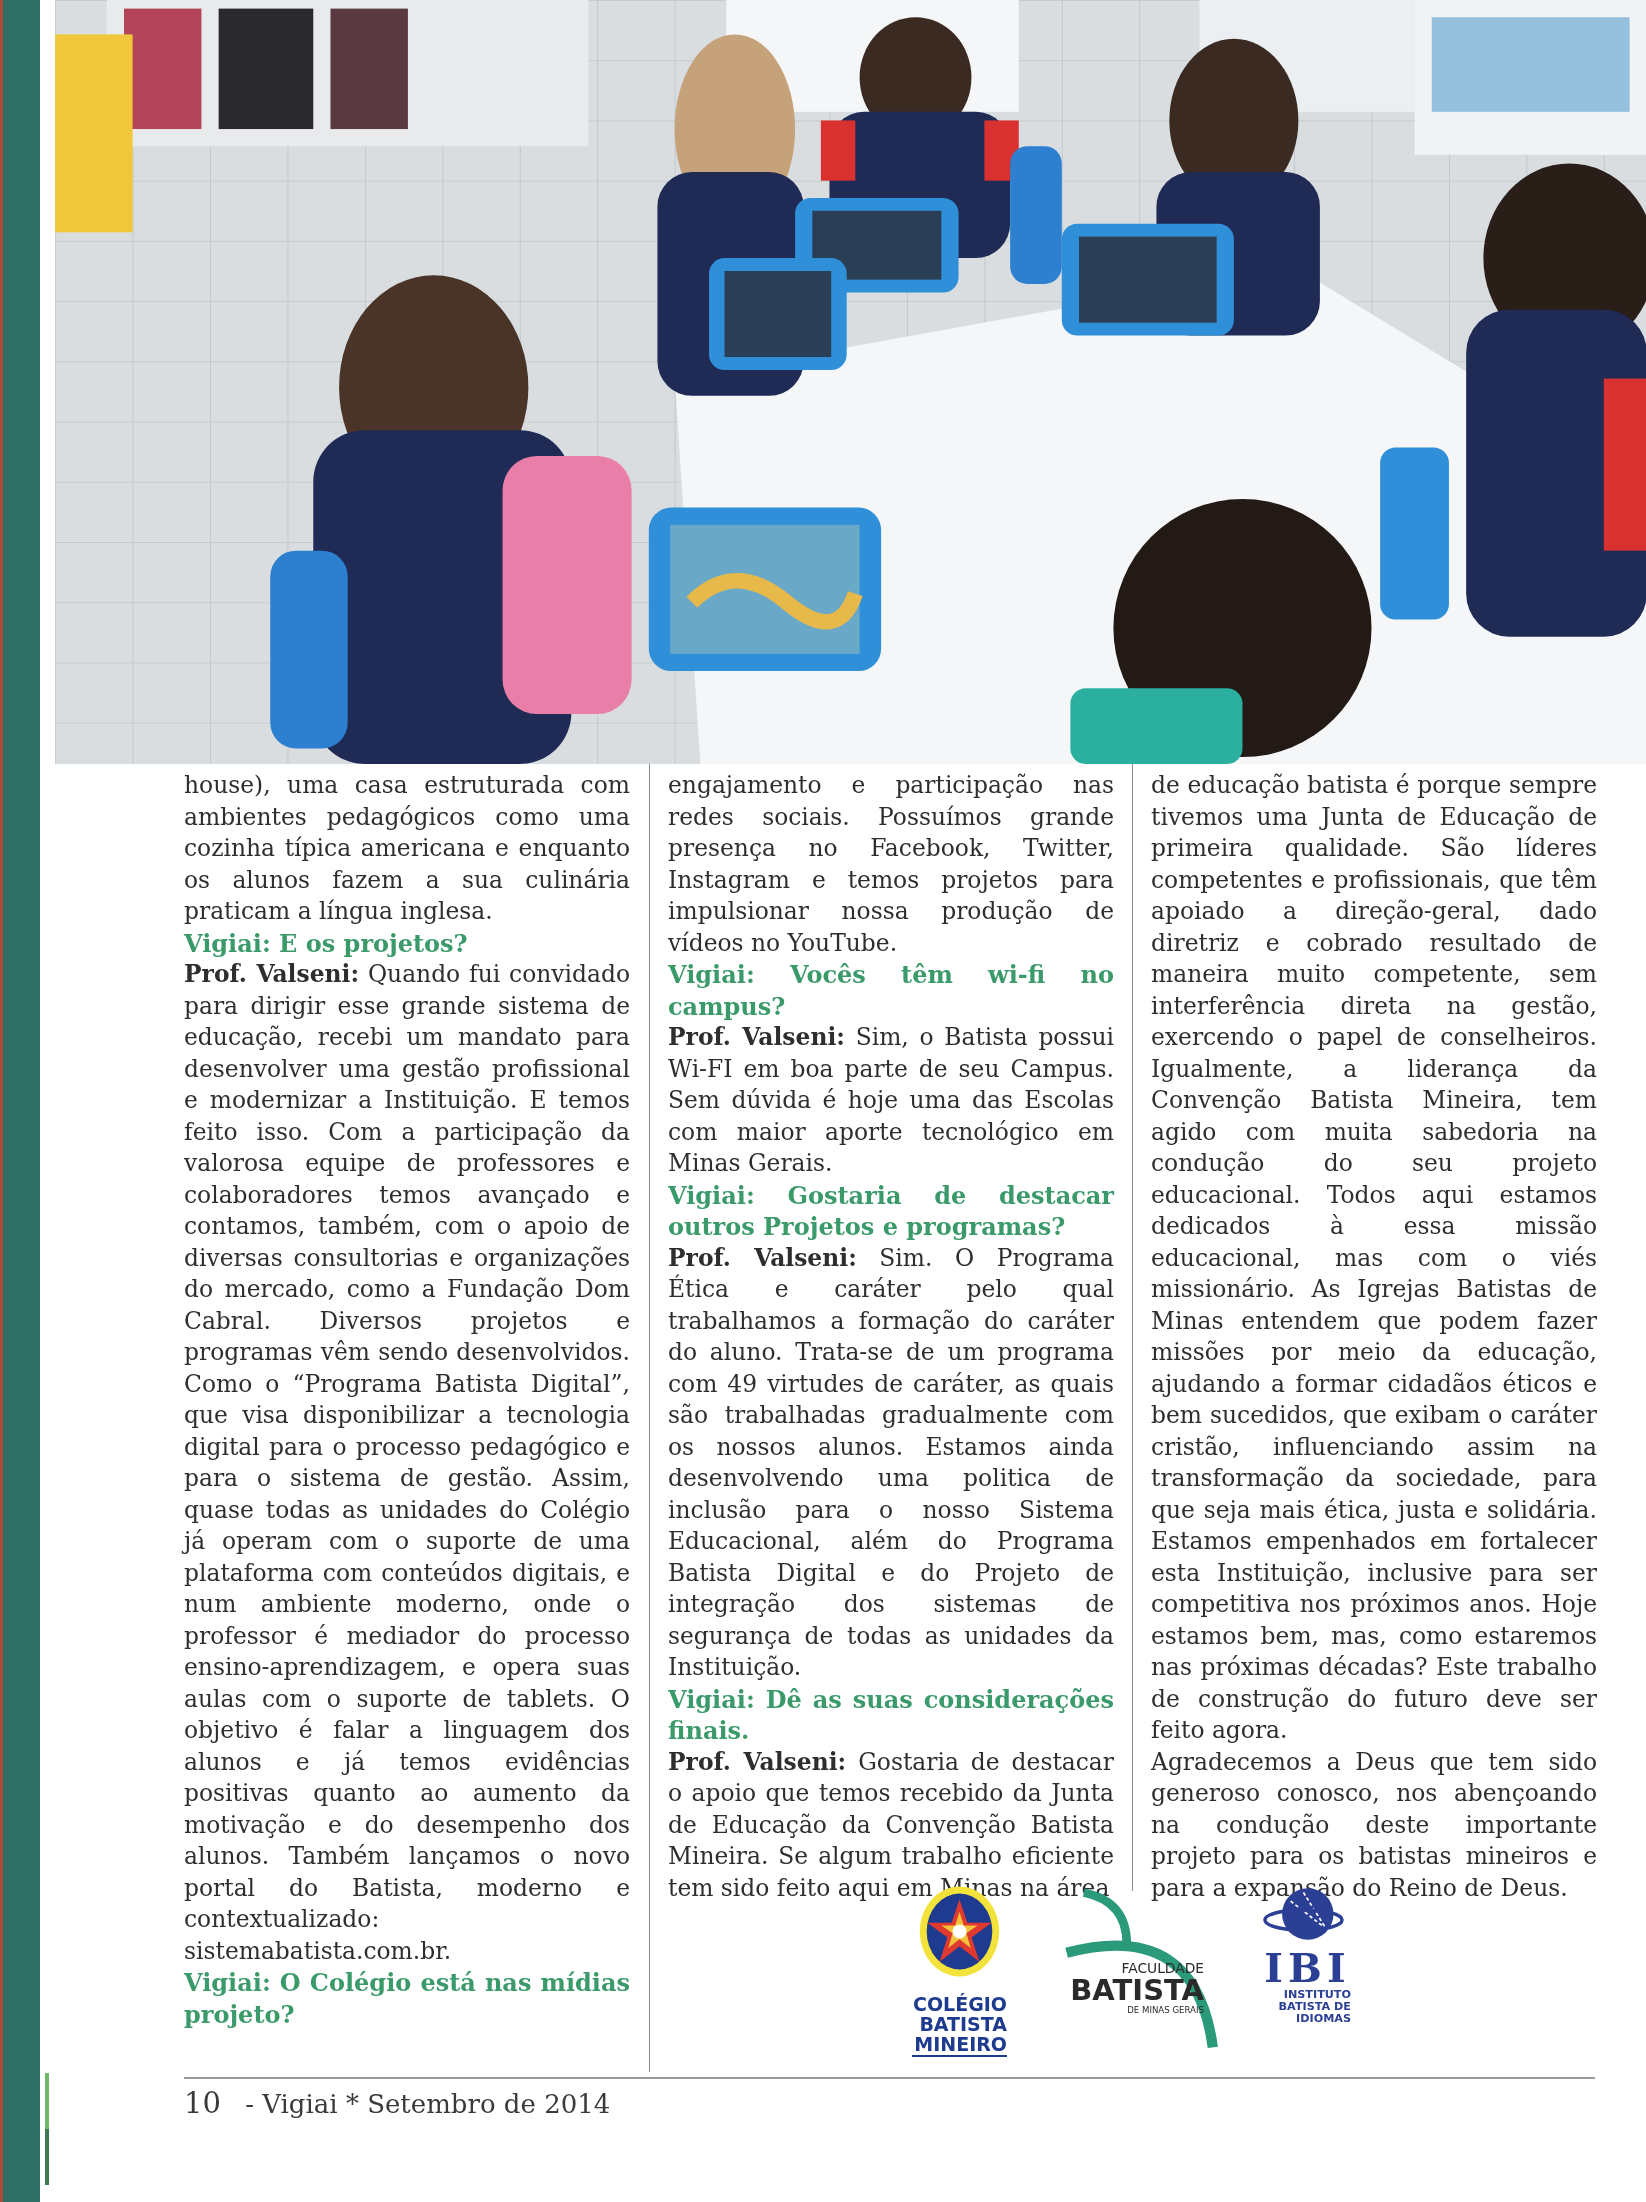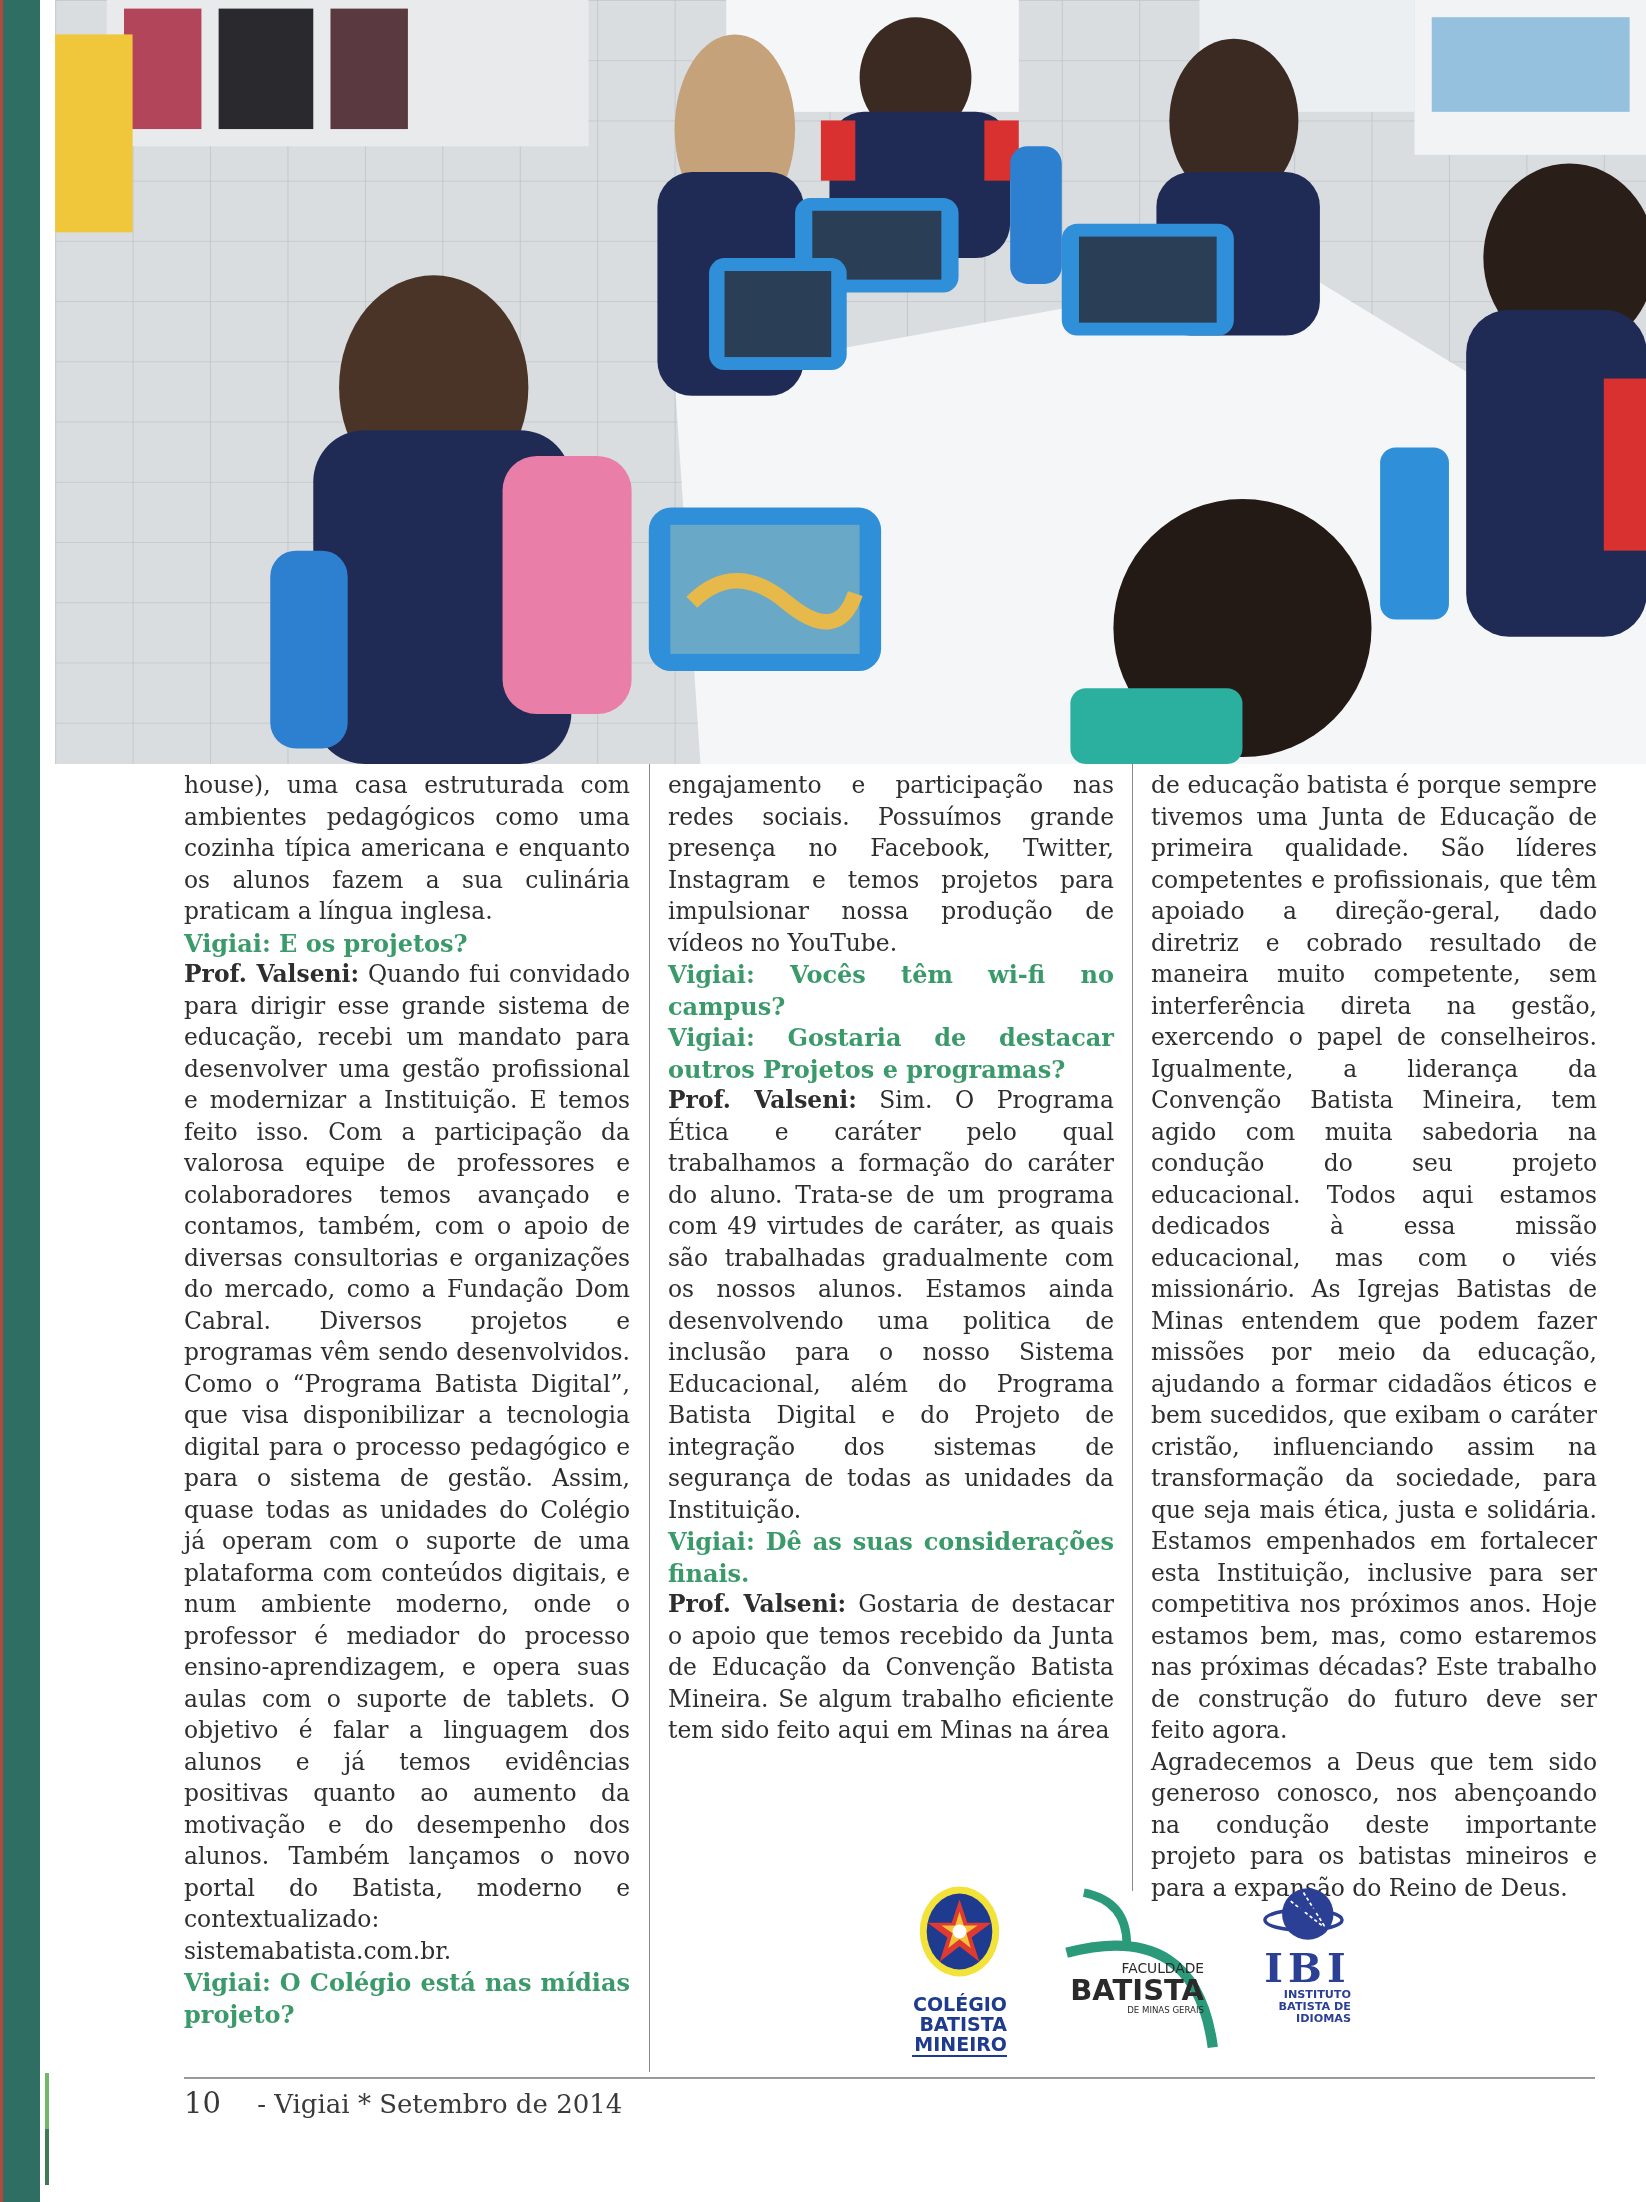--- a/index.html
+++ b/index.html
@@ -56,21 +56,21 @@
     line-height:1.05;
   }
 
   .footer-rule {
     position:absolute; left:184px; top:2077px; width:1411px; height:1.7px; background:#9a9a9a;
   }
   .footer {
     position:absolute; left:184px; top:2086px;
     font-size:26px; color:#3a3a3a;
   }
-  .footer .page-num { font-size:29px; margin-right:28px; }
+  .footer .page-num { font-size:29px; margin-right:16px; }
 </style>
 </head>
 <body>
 
 <div class="side-bar"></div>
 <div class="side-accent"></div>
 
 <div class="photo" title="Alunos do Colégio Batista Mineiro usando tablets com capas azuis em mesas brancas">
   <svg width="1592" height="764" viewBox="0 0 1850 888">
     <defs>
@@ -133,20 +133,21 @@
 <div class="col col-1">
   <p>house), uma casa estruturada com ambientes pedagógicos  como uma cozinha típica americana e enquanto os alunos fazem a sua culinária praticam a língua inglesa.</p>
   <p class="q">Vigiai: E os projetos?</p>
   <p><span class="a-label">Prof. Valseni:</span><span> Quando fui convidado para dirigir esse grande sistema de educação, recebi um mandato para desenvolver uma gestão profissional e modernizar a Instituição. E temos feito isso. Com a participação da valorosa equipe de professores e colaboradores temos avançado e contamos, também, com o apoio de diversas consultorias e organizações do mercado, como a Fundação Dom Cabral. Diversos projetos e programas vêm sendo desenvolvidos. Como o “Programa Batista Digital”, que visa disponibilizar a tecnologia digital para o processo pedagógico e para o sistema de gestão. Assim, quase todas as unidades do Colégio já operam com o suporte de uma plataforma com conteúdos digitais, e num ambiente moderno, onde o professor é mediador do processo ensino-aprendizagem, e opera suas aulas com o suporte de tablets. O objetivo é falar a linguagem dos alunos e já temos evidências positivas quanto ao aumento da motivação e do desempenho dos alunos. Também lançamos o novo portal do Batista, moderno e contextualizado: sistemabatista.com.br.</span></p>
   <p class="q">Vigiai: O Colégio está nas mídias projeto?</p>
 </div>
 
 <div class="col col-2">
   <p>engajamento e participação nas redes sociais. Possuímos grande presença no Facebook, Twitter, Instagram e temos projetos para impulsionar nossa produção de vídeos no YouTube.</p>
   <p class="q">Vigiai: Vocês têm wi-fi no campus?</p>
+  <p><span class="a-label">Prof. Valseni:</span><span> Sim, o Batista possui Wi-FI em boa parte de seu Campus. Sem dúvida é hoje uma das Escolas com maior aporte tecnológico em Minas Gerais.</span></p>
   <p class="q">Vigiai: Gostaria de destacar outros Projetos e programas?</p>
   <p><span class="a-label">Prof. Valseni:</span><span> Sim.  O Programa Ética e caráter pelo qual trabalhamos a formação do caráter do aluno. Trata-se de um programa com 49 virtudes de caráter, as quais são trabalhadas gradualmente com os nossos alunos. Estamos ainda desenvolvendo uma politica de inclusão para o nosso Sistema Educacional, além do Programa Batista Digital e do Projeto de integração dos sistemas de segurança de todas as unidades da Instituição.</span></p>
   <p class="q">Vigiai: Dê as suas considerações finais.</p>
   <p><span class="a-label">Prof. Valseni:</span><span> Gostaria de destacar o apoio que temos recebido da Junta de Educação da Convenção  Batista Mineira. Se algum trabalho eficiente tem sido feito aqui em Minas na área</span></p>
 </div>
 
 <div class="col col-3">
   <p>de educação batista é porque sempre tivemos uma Junta de Educação de primeira qualidade. São líderes competentes e profissionais, que têm apoiado a direção-geral, dado diretriz e cobrado resultado de maneira muito competente, sem interferência direta na gestão,  exercendo o papel de conselheiros. Igualmente, a liderança da Convenção Batista Mineira, tem agido com muita sabedoria na condução do seu projeto educacional. Todos aqui estamos dedicados à essa missão educacional, mas com o viés missionário. As Igrejas Batistas de Minas entendem que podem fazer missões por meio da educação, ajudando a formar cidadãos éticos e bem sucedidos, que exibam o caráter cristão, influenciando assim na transformação da sociedade, para que seja mais ética, justa e solidária. Estamos empenhados em fortalecer esta Instituição, inclusive para ser competitiva nos próximos anos. Hoje estamos bem, mas, como estaremos nas próximas décadas? Este trabalho de construção do futuro deve ser feito agora.</p>
   <p>Agradecemos a Deus que tem sido generoso conosco, nos abençoando na condução deste importante projeto para os batistas mineiros e para a expansão do Reino de Deus.</p>
 </div>

